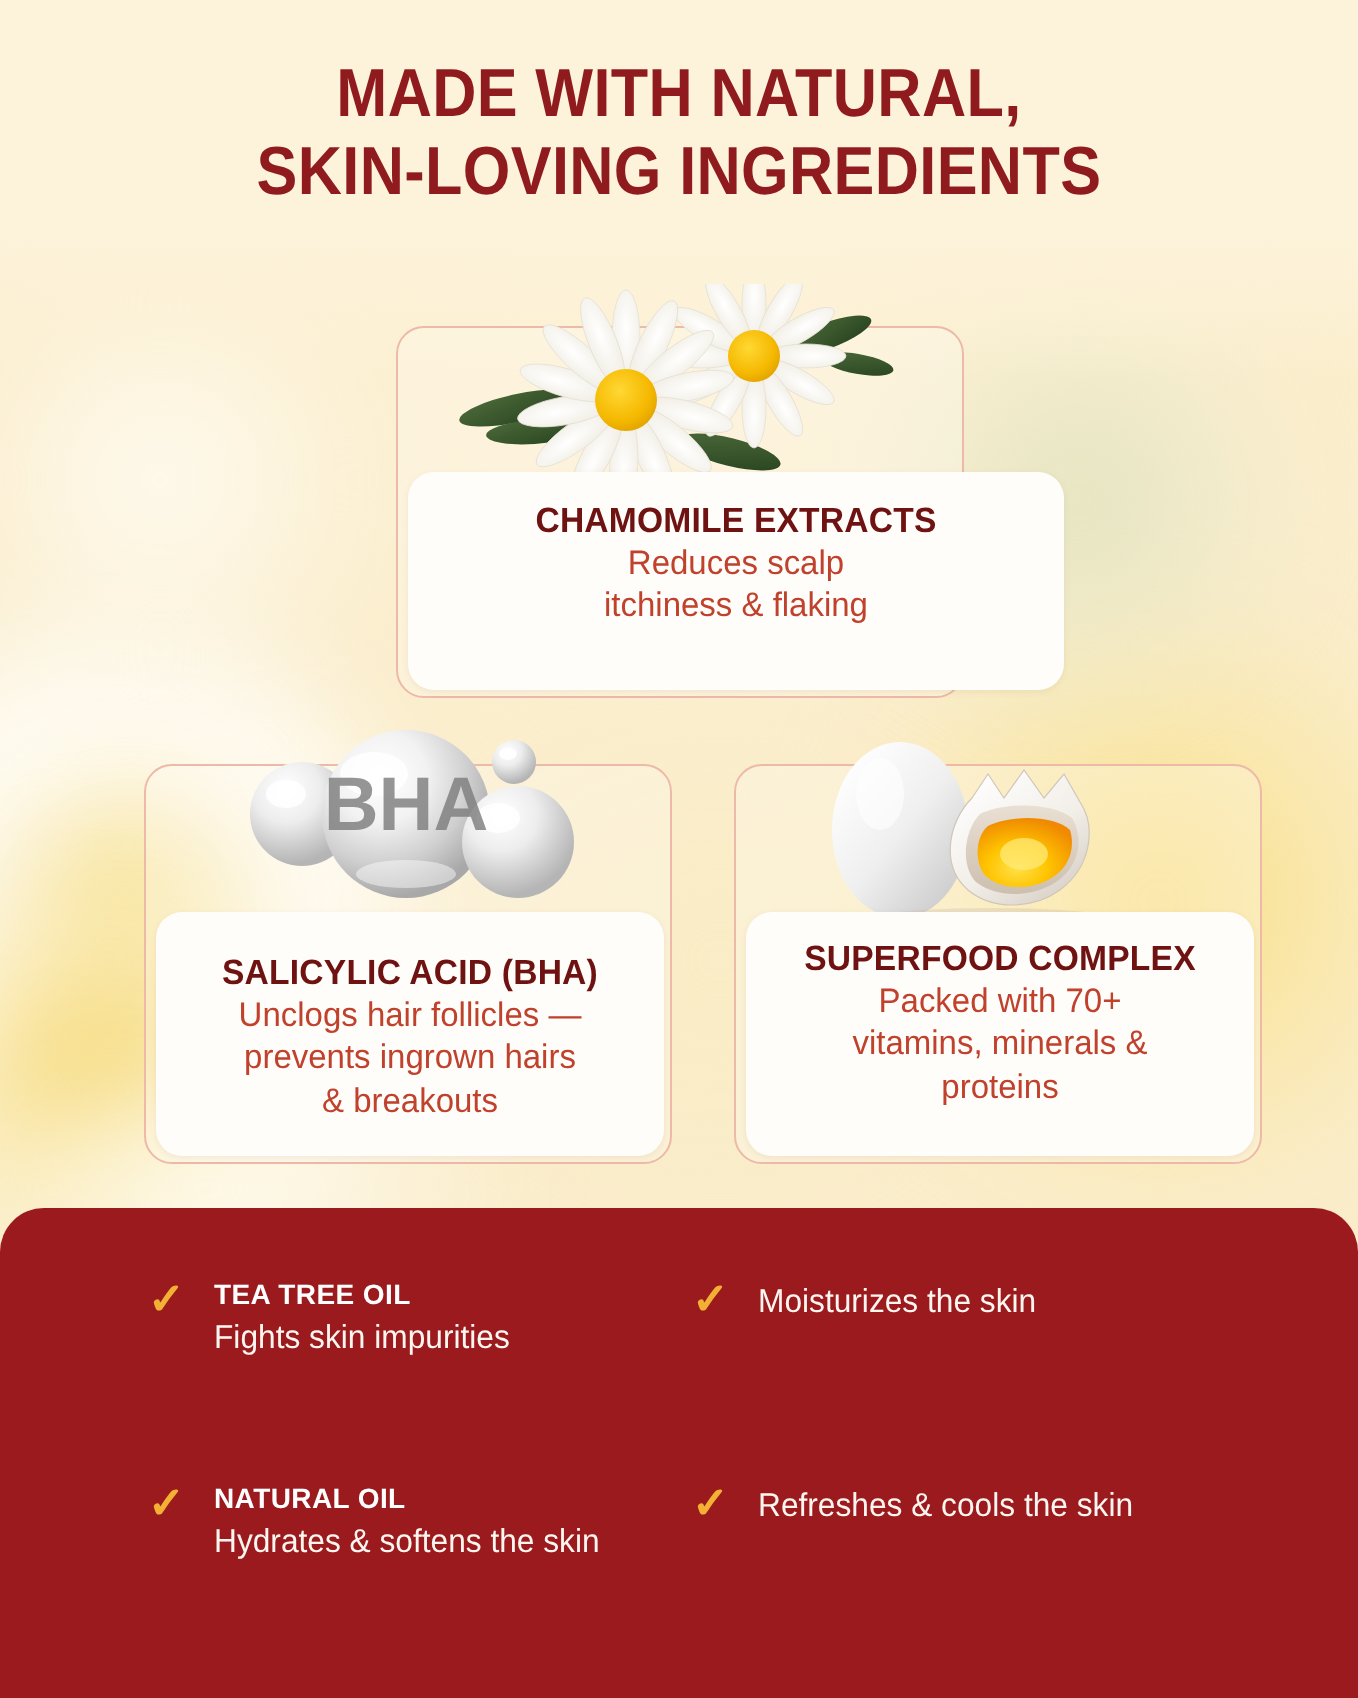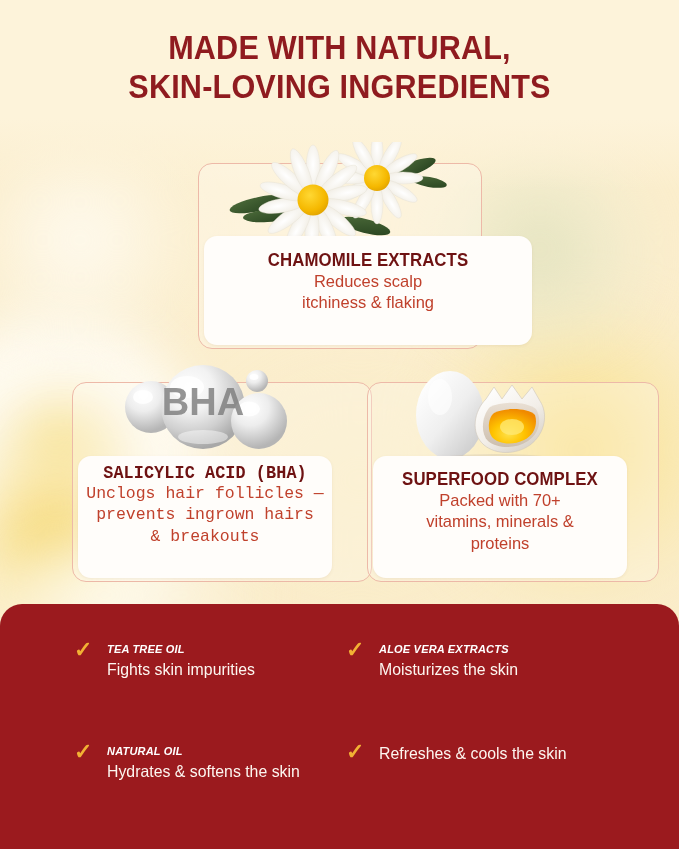--- a/index.html
+++ b/index.html
@@ -133,27 +133,27 @@
     transform: scaleX(0.97);
   }
 
   
   #card-chamomile { left: 198px; top: 163px; width: 284px; height: 186px; }
   #card-chamomile .card-panel { left: 5px; top: 72px; width: 328px; height: 109px;
     padding-top: 14px; }
   #card-chamomile .card-img { left: 18px; top: -22px; width: 250px; height: 108px; }
 
   
-  #card-bha { left: 72px; top: 382px; width: 300px; height: 200px; }
+  #card-bha { left: 72px; top: 382px; width: 264px; height: 200px; }
   #card-bha .card-panel { left: 5px; top: 73px; width: 254px; height: 122px;
-    padding-top: 7px; font-family: Liberation Mono, monospace; }
+    padding-top: 20px; }
   #card-bha .card-img { left: 34px; top: -24px; width: 196px; height: 110px; }
 
   
-  #card-superfood { left: 367px; top: 382px; width: 292px; height: 200px; }
+  #card-superfood { left: 367px; top: 382px; width: 264px; height: 200px; }
   #card-superfood .card-panel { left: 5px; top: 73px; width: 254px; height: 122px;
     padding-top: 13px; }
   #card-superfood .card-img { left: 30px; top: -26px; width: 190px; height: 112px; }
 
   
   #benefits-panel {
     position: absolute;
     left: 0; right: 0; top: 604px; bottom: 0;
     background: #9b1a1e;
     border-radius: 22px 22px 0 0;
@@ -173,27 +173,26 @@
     margin-top: 1px;
     color: #f2b134;
     font-size: 22px;
     line-height: 1;
     font-weight: bold;
   }
   .benefit-text { padding-top: 1px; }
   .benefit-title {
     color: #ffffff;
     font-weight: bold;
-    font-size: 11px;
+    font-size: 14px;
     letter-spacing: 0.2px;
     line-height: 1.18;
     transform: scaleX(0.95);
     transform-origin: 0 50%;
     white-space: nowrap;
-    font-style: italic;
   }
   .benefit-desc {
     color: #fdf6f0;
     font-size: 16.5px;
     line-height: 1.3;
     margin-top: 2px;
     transform: scaleX(0.96);
     transform-origin: 0 50%;
     max-width: 206px;
   }
@@ -395,21 +394,20 @@
         <span class="check">✓</span>
         <span class="benefit-text">
           <span class="benefit-title">TEA TREE OIL</span>
           <span class="benefit-desc" style="display:block">Fights skin impurities</span>
         </span>
       </div>
 
       <div class="benefit wide">
         <span class="check">✓</span>
         <span class="benefit-text">
-          <span class="benefit-title">ALOE VERA EXTRACTS</span>
           <span class="benefit-desc" style="display:block">Moisturizes the skin</span>
         </span>
       </div>
 
       <div class="benefit">
         <span class="check">✓</span>
         <span class="benefit-text">
           <span class="benefit-title">NATURAL OIL</span>
           <span class="benefit-desc" style="display:block">Hydrates &amp; softens the skin</span>
         </span>

